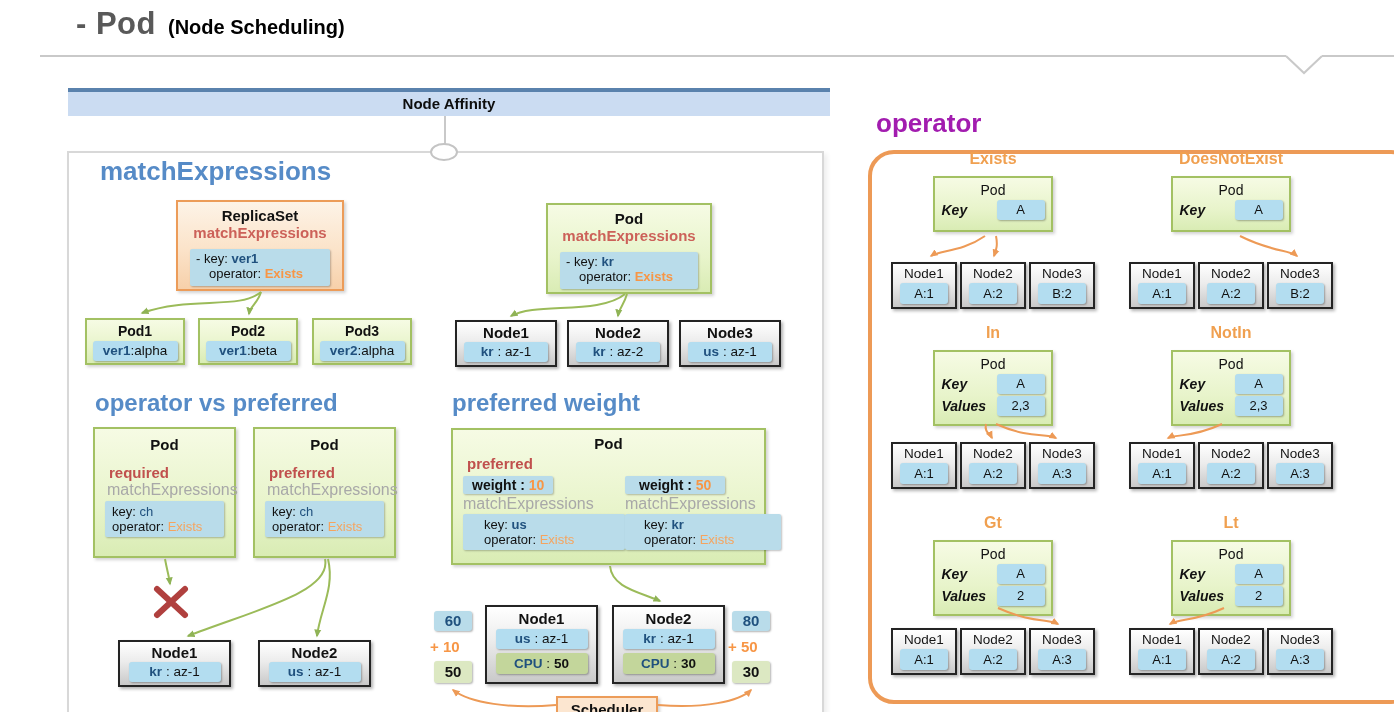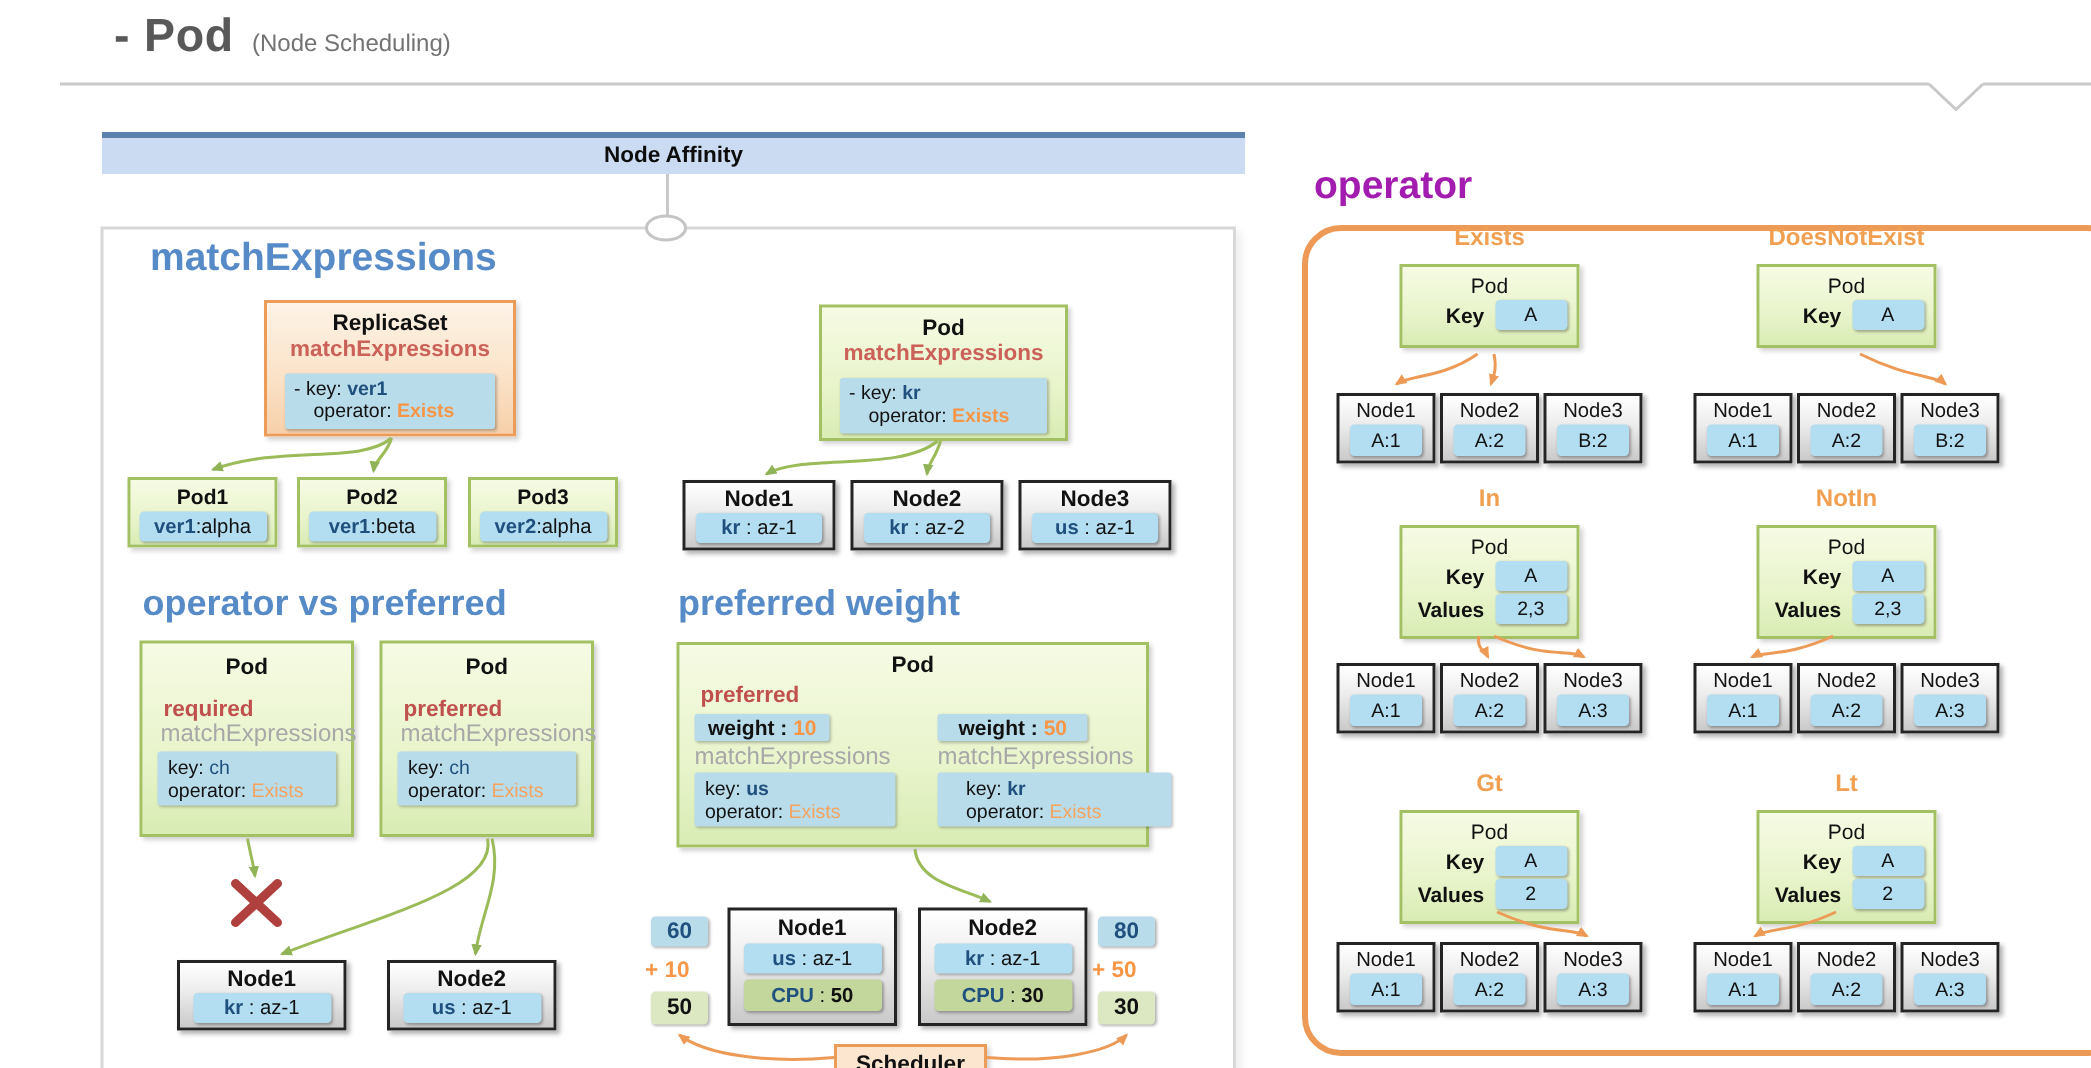--- a/index.html
+++ b/index.html
@@ -3,21 +3,21 @@
 <meta charset="utf-8">
 <style>
   html,body{margin:0;padding:0;background:#fff;}
   .stage{position:relative;width:1394px;height:712px;background:#ffffff;overflow:hidden;
          font-family:"Liberation Sans",sans-serif;color:#111;margin-left:40px;}
   .abs{position:absolute;}
 
   
   .title-row{left:36px;top:6px;display:flex;align-items:baseline;gap:12px;}
   .title-main{font-size:31px;font-weight:bold;color:#595959;letter-spacing:0.5px;}
-  .title-sub{font-size:16px;font-weight:normal;color:#737373;}
+  .title-sub{font-size:20px;font-weight:bold;color:#000000;}
 
   
   .na-bar{left:28px;top:88px;width:762px;height:24px;background:#cbdcf2;
           border-top:4px solid #5a82ad;text-align:center;font-size:15px;font-weight:bold;
           line-height:24px;color:#0d0d0d;}
 
   
   .left-frame{left:27px;top:151px;width:753px;height:575px;border:2px solid #d8d8d8;
               background:#fff;box-shadow:3px 3px 5px rgba(0,0,0,0.07);}
   .op-frame{left:828px;top:150px;width:541px;height:546px;border:4px solid #ed9a56;border-radius:26px;}
@@ -53,21 +53,21 @@
   .small-title{font-size:14px;font-weight:bold;text-align:center;}
 
   
   .og{position:absolute;width:204px;}
   .og-h{text-align:center;font-size:16px;font-weight:bold;color:#f0a050;height:22px;}
   .og-pod{margin:4px auto 0;width:120px;}
   .og-pod.r1{height:56px;}
   .og-pod.r23{height:76px;}
   .ogp-t{text-align:center;font-size:14px;margin-top:4px;color:#111;}
   .ogkv{display:flex;justify-content:center;gap:7px;margin-top:2px;align-items:center;}
-  .ogkv .lbl{font-weight:bold;font-size:14px;width:48px;text-align:right;color:#111;}
+  .ogkv .lbl{font-weight:bold;font-size:14px;width:48px;color:#111;font-style:italic;}
   .ogkv .chip{width:48px;height:20px;line-height:20px;font-size:13px;}
   .og-nodes{position:absolute;left:0;display:flex;gap:3px;}
   .og-nodes.r1{top:112px;}
   .og-nodes.r23{top:118px;}
   .onode{width:66px;height:47px;}
   .onode .t{font-size:13.5px;margin-top:2px;color:#141414;}
   .onode .chip{width:48px;height:21px;line-height:21px;margin:2px auto 0;font-size:13px;}
 
   svg.overlay{position:absolute;left:0;top:0;pointer-events:none;z-index:9;}
 </style>
@@ -165,21 +165,21 @@
 
   <div class="abs sec-h" style="left:412px;top:389px;font-size:24px;">preferred weight</div>
 
   <div class="abs gbox" style="left:411px;top:428px;width:315px;height:137px;">
     <div class="box-title" style="margin-top:5px;">Pod</div>
     <div class="red abs" style="left:14px;top:25px;font-size:15px;">preferred</div>
 
     <div class="abs" style="left:10px;top:46px;width:148px;">
       <div class="bluepane" style="display:inline-block;padding:1px 9px;font-size:14px;"><span class="b">weight :</span> <span class="orn">10</span></div>
       <div class="mut" style="font-size:16px;margin-top:1px;">matchExpressions</div>
-      <div class="bluepane" style="margin-top:1px;padding:3px 7px;font-size:13px;width:120px;">
+      <div class="bluepane" style="margin-top:1px;padding:3px 21px;font-size:13px;width:120px;">
         <div><span>key:</span> <span class="navy">us</span></div>
         <div><span>operator:</span> <span style="color:#f5a45f;">Exists</span></div>
       </div>
     </div>
 
     <div class="abs" style="left:172px;top:46px;width:136px;">
       <div class="bluepane" style="display:inline-block;padding:1px 14px;font-size:14px;"><span class="b">weight :</span> <span class="orn">50</span></div>
       <div class="mut" style="font-size:16px;margin-top:1px;">matchExpressions</div>
       <div class="bluepane" style="margin-top:1px;padding:3px 19px;font-size:13px;width:118px;">
         <div><span>key:</span> <span class="navy">kr</span></div>

